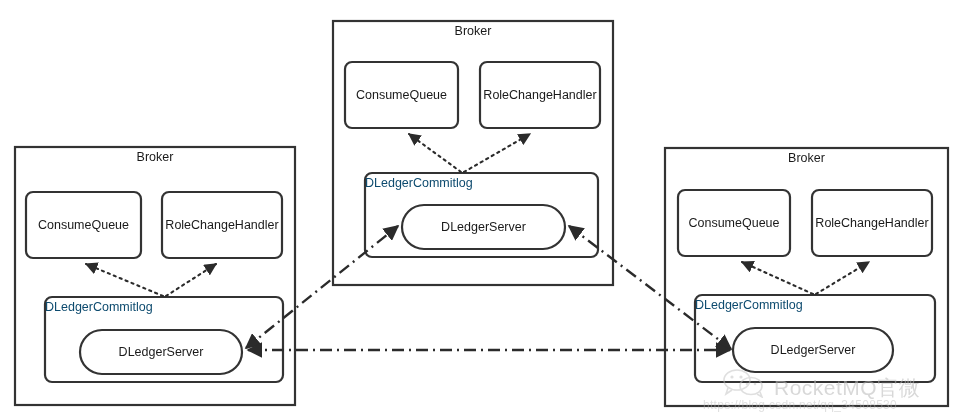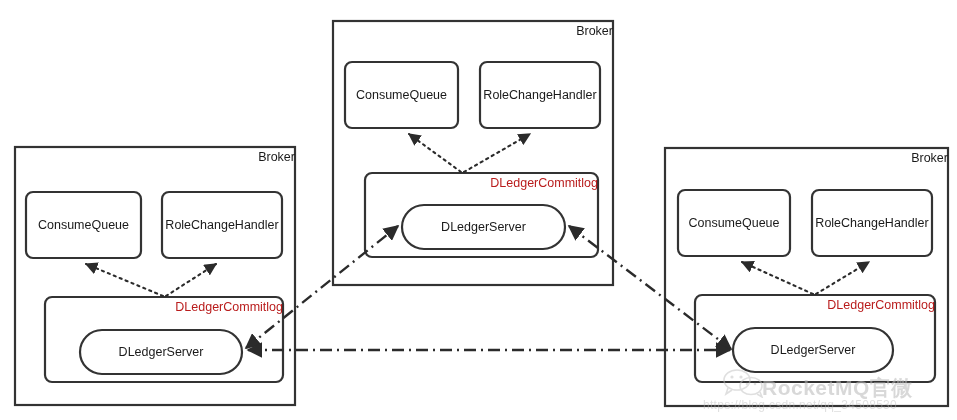--- a/index.html
+++ b/index.html
@@ -30,43 +30,44 @@
     align-items: center;
     justify-content: center;
     color: #1a1a1a;
     font-size: 12.5px;
     line-height: 15px;
     pointer-events: none;
     box-sizing: border-box;
   }
   .broker-label {
     position: absolute;
-    text-align: right;
+    text-align: center;
     color: #1a1a1a;
     font-size: 12.5px;
     line-height: 15px;
   }
   .commitlog-label {
     position: absolute;
-    text-align: right;
-    color: #b91c1c;
+    text-align: left;
+    color: #0c4a6e;
     font-size: 12.5px;
     line-height: 15px;
   }
   .wm {
     position: absolute;
     color: #b9b9b9;
     pointer-events: none;
     white-space: nowrap;
   }
   .wm-main {
     font-size: 21px;
     letter-spacing: 0.5px;
-    font-weight: 700;
+    font-weight: 400;
     opacity: 0.55;
+    padding-left: 12px;
   }
   .wm-url {
     font-size: 12px;
     opacity: 0.45;
     letter-spacing: 0.3px;
   }
   .wm-logo {
     position: absolute;
     opacity: 0.5;
   }

